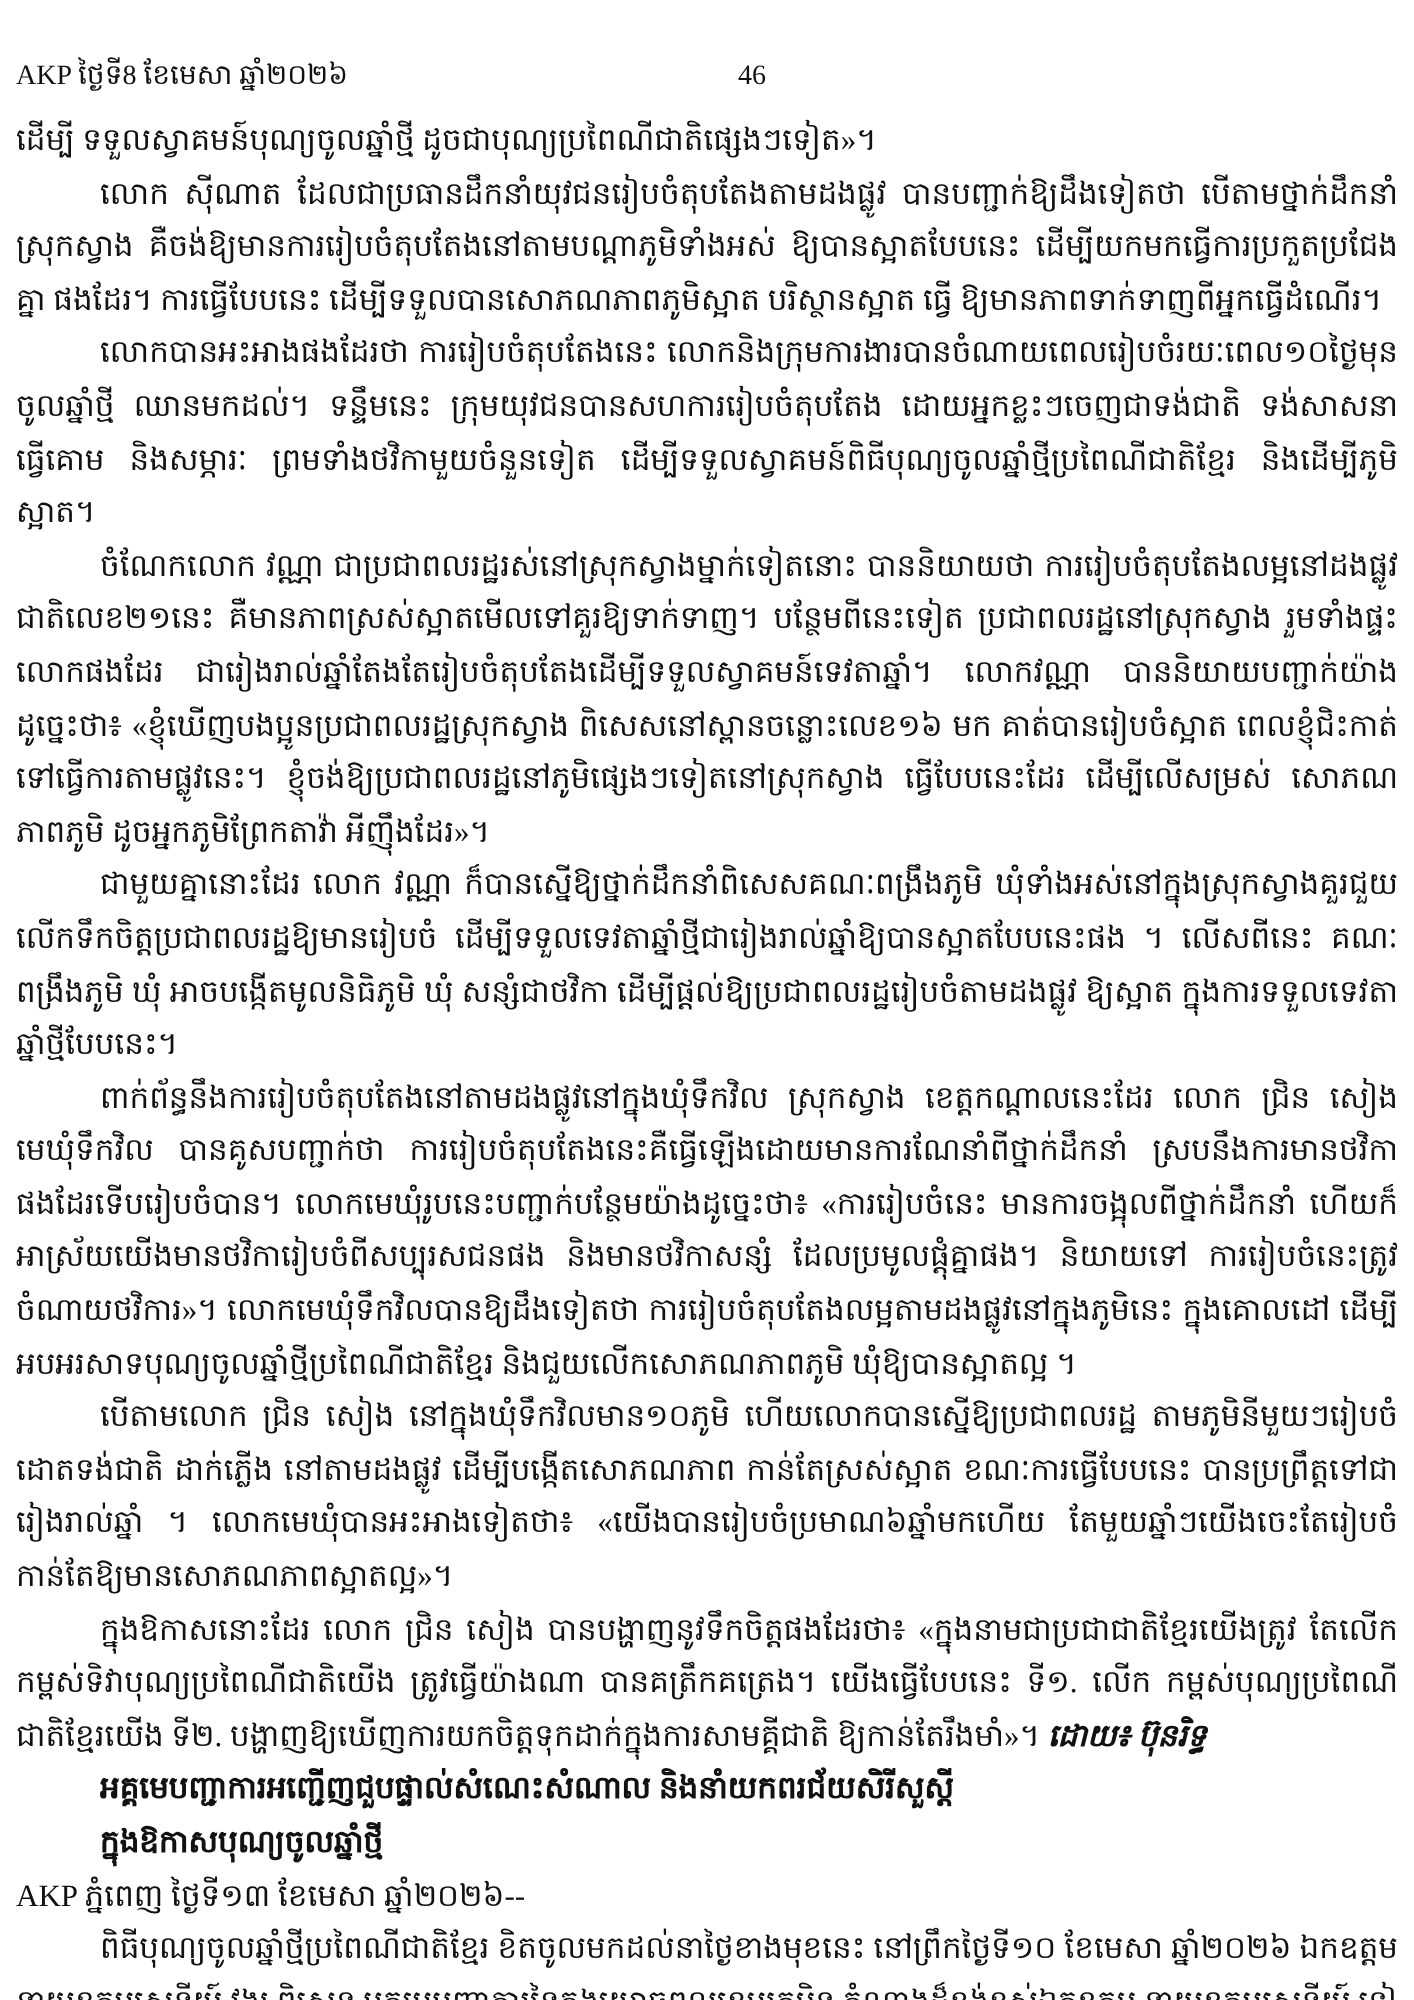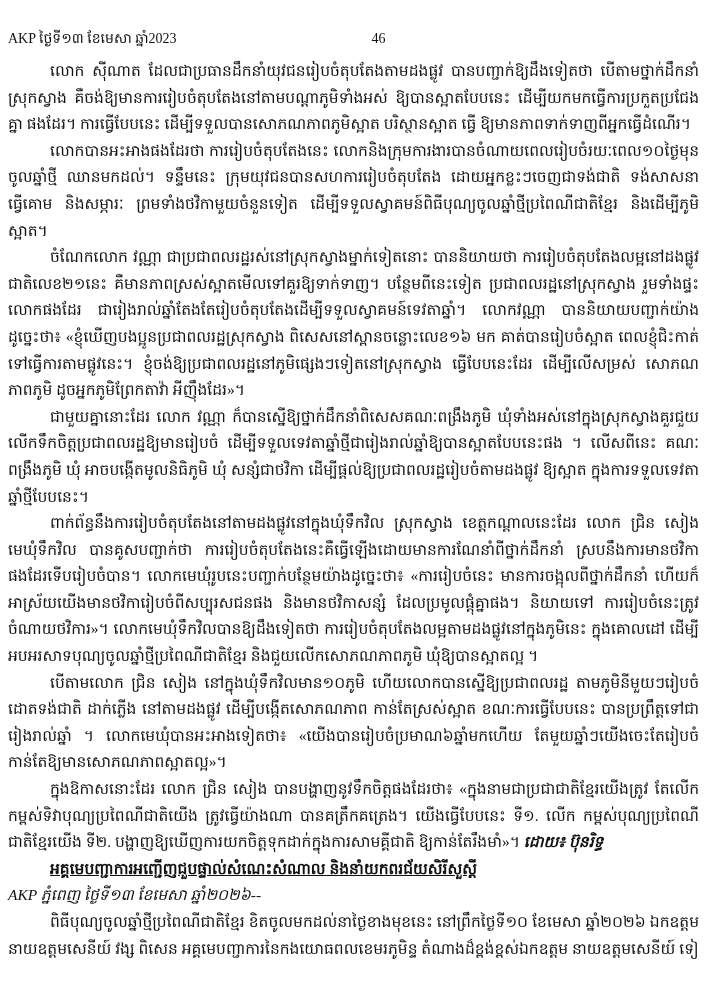--- a/index.html
+++ b/index.html
@@ -41,54 +41,54 @@
     white-space: nowrap;
     margin-top: 48px;
   }
   .article-title {
     margin: 0;
     text-align: center;
     font-weight: bold;
     font-size: 17px;
     line-height: 27px;
     text-indent: 0;
-    text-decoration: underline;
   }
   .dateline {
     margin: 0;
-    font-style: italic;
     font-size: 15px;
     line-height: 27px;
     text-indent: 0 !important;
     text-align: left;
   }
 </style>
 </head>
 <body>
 
 <div class="page">
 
   <div class="hdr">
-    <span class="agency-date">AKP ថ្ងៃទី១៣ ខែមេសា ឆ្នាំ2023</span>
+    <span class="agency-date">AKP ថ្ងៃទី8 ខែមេសា ឆ្នាំ២០២៦</span>
     <span class="page-no">46</span>
   </div>
 
   <div class="body-text">
 
+    <p class="noindent">ដើម្បី ទទួលស្វាគមន៍បុណ្យចូលឆ្នាំថ្មី ដូចជាបុណ្យប្រពៃណីជាតិផ្សេងៗទៀត»។</p>
 
     <p>លោក ស៊ីណាត ដែលជាប្រធានដឹកនាំយុវជនរៀបចំតុបតែងតាមដងផ្លូវ បានបញ្ជាក់ឱ្យដឹងទៀតថា បើតាមថ្នាក់ដឹកនាំស្រុកស្វាង គឺចង់ឱ្យមានការរៀបចំតុបតែងនៅតាមបណ្តាភូមិទាំងអស់ ឱ្យបានស្អាតបែបនេះ ដើម្បីយកមកធ្វើការប្រកួតប្រជែងគ្នា ផងដែរ។ ការធ្វើបែបនេះ ដើម្បីទទួលបានសោភណភាពភូមិស្អាត បរិស្ថានស្អាត ធ្វើ ឱ្យមានភាពទាក់ទាញពីអ្នកធ្វើដំណើរ។</p>
     <p>លោកបានអះអាងផងដែរថា ការរៀបចំតុបតែងនេះ លោកនិងក្រុមការងារបានចំណាយពេលរៀបចំរយៈពេល១០ថ្ងៃមុនចូលឆ្នាំថ្មី ឈានមកដល់។ ទន្ទឹមនេះ ក្រុមយុវជនបានសហការរៀបចំតុបតែង ដោយអ្នកខ្លះៗចេញជាទង់ជាតិ ទង់សាសនា ធ្វើគោម និងសម្ភារៈ ព្រមទាំងថវិកាមួយចំនួនទៀត ដើម្បីទទួលស្វាគមន៍ពិធីបុណ្យចូលឆ្នាំថ្មីប្រពៃណីជាតិខ្មែរ និងដើម្បីភូមិស្អាត។</p>
     <p>ចំណែកលោក វណ្ណា ជាប្រជាពលរដ្ឋរស់នៅស្រុកស្វាងម្នាក់ទៀតនោះ បាននិយាយថា ការរៀបចំតុបតែងលម្អនៅដងផ្លូវជាតិលេខ២១នេះ គឺមានភាពស្រស់ស្អាតមើលទៅគួរឱ្យទាក់ទាញ។ បន្ថែមពីនេះទៀត ប្រជាពលរដ្ឋនៅស្រុកស្វាង រួមទាំងផ្ទះលោកផងដែរ ជារៀងរាល់ឆ្នាំតែងតែរៀបចំតុបតែងដើម្បីទទួលស្វាគមន៍ទេវតាឆ្នាំ។ លោកវណ្ណា បាននិយាយបញ្ជាក់យ៉ាងដូច្នេះថា៖ «ខ្ញុំឃើញបងប្អូនប្រជាពលរដ្ឋស្រុកស្វាង ពិសេសនៅស្ពានចន្លោះលេខ១៦ មក គាត់បានរៀបចំស្អាត ពេលខ្ញុំជិះកាត់ទៅធ្វើការតាមផ្លូវនេះ។ ខ្ញុំចង់ឱ្យប្រជាពលរដ្ឋនៅភូមិផ្សេងៗទៀតនៅស្រុកស្វាង ធ្វើបែបនេះដែរ ដើម្បីលើសម្រស់ សោភណភាពភូមិ ដូចអ្នកភូមិព្រែកតាវ៉ា អីញ៉ឹងដែរ»។</p>
     <p>ជាមួយគ្នានោះដែរ លោក វណ្ណា ក៏បានស្នើឱ្យថ្នាក់ដឹកនាំពិសេសគណៈពង្រឹងភូមិ ឃុំទាំងអស់នៅក្នុងស្រុកស្វាងគួរជួយលើកទឹកចិត្តប្រជាពលរដ្ឋឱ្យមានរៀបចំ ដើម្បីទទួលទេវតាឆ្នាំថ្មីជារៀងរាល់ឆ្នាំឱ្យបានស្អាតបែបនេះផង ។ លើសពីនេះ គណៈពង្រឹងភូមិ ឃុំ អាចបង្កើតមូលនិធិភូមិ ឃុំ សន្សំជាថវិកា ដើម្បីផ្តល់ឱ្យប្រជាពលរដ្ឋរៀបចំតាមដងផ្លូវ ឱ្យស្អាត ក្នុងការទទួលទេវតាឆ្នាំថ្មីបែបនេះ។</p>
     <p>ពាក់ព័ន្ធនឹងការរៀបចំតុបតែងនៅតាមដងផ្លូវនៅក្នុងឃុំទឹកវិល ស្រុកស្វាង ខេត្តកណ្តាលនេះដែរ លោក ជ្រិន សៀង មេឃុំទឹកវិល បានគូសបញ្ជាក់ថា ការរៀបចំតុបតែងនេះគឺធ្វើឡើងដោយមានការណែនាំពីថ្នាក់ដឹកនាំ ស្របនឹងការមានថវិកាផងដែរទើបរៀបចំបាន។ លោកមេឃុំរូបនេះបញ្ជាក់បន្ថែមយ៉ាងដូច្នេះថា៖ «ការរៀបចំនេះ មានការចង្អុលពីថ្នាក់ដឹកនាំ ហើយក៏អាស្រ័យយើងមានថវិការៀបចំពីសប្បុរសជនផង និងមានថវិកាសន្សំ ដែលប្រមូលផ្តុំគ្នាផង។ និយាយទៅ ការរៀបចំនេះត្រូវចំណាយថវិការ»។ លោកមេឃុំទឹកវិលបានឱ្យដឹងទៀតថា ការរៀបចំតុបតែងលម្អតាមដងផ្លូវនៅក្នុងភូមិនេះ ក្នុងគោលដៅ ដើម្បីអបអរសាទបុណ្យចូលឆ្នាំថ្មីប្រពៃណីជាតិខ្មែរ និងជួយលើកសោភណភាពភូមិ ឃុំឱ្យបានស្អាតល្អ ។</p>
     <p>បើតាមលោក ជ្រិន សៀង នៅក្នុងឃុំទឹកវិលមាន១០ភូមិ ហើយលោកបានស្នើឱ្យប្រជាពលរដ្ឋ តាមភូមិនីមួយៗរៀបចំ ដោតទង់ជាតិ ដាក់ភ្លើង នៅតាមដងផ្លូវ ដើម្បីបង្កើតសោភណភាព កាន់តែស្រស់ស្អាត ខណៈការធ្វើបែបនេះ បានប្រព្រឹត្តទៅជារៀងរាល់ឆ្នាំ ។ លោកមេឃុំបានអះអាងទៀតថា៖ «យើងបានរៀបចំប្រមាណ៦ឆ្នាំមកហើយ តែមួយឆ្នាំៗយើងចេះតែរៀបចំកាន់តែឱ្យមានសោភណភាពស្អាតល្អ»។</p>
 
     <p><span>ក្នុងឱកាសនោះដែរ លោក ជ្រិន សៀង បានបង្ហាញនូវទឹកចិត្តផងដែរថា៖ «ក្នុងនាមជាប្រជាជាតិខ្មែរយើងត្រូវ តែលើកកម្ពស់ទិវាបុណ្យប្រពៃណីជាតិយើង ត្រូវធ្វើយ៉ាងណា បានគត្រឹកគត្រេង។ យើងធ្វើបែបនេះ ទី១. លើក កម្ពស់បុណ្យប្រពៃណីជាតិខ្មែរយើង ទី២. បង្ហាញឱ្យឃើញការយកចិត្តទុកដាក់ក្នុងការសាមគ្គីជាតិ ឱ្យកាន់តែរឹងមាំ»។</span> <span class="byline">ដោយ៖ ប៊ុនរិទ្ធ</span></p>
 
     <p class="article-title">អគ្គមេបញ្ជាការអញ្ជើញជួបផ្ទាល់សំណេះសំណាល និងនាំយកពរជ័យសិរីសួស្តី</p>
+    <p class="article-title">ក្នុងឱកាសបុណ្យចូលឆ្នាំថ្មី</p>
 
     <p class="dateline">AKP ភ្នំពេញ ថ្ងៃទី១៣ ខែមេសា ឆ្នាំ២០២៦--</p>
 
     <p>ពិធីបុណ្យចូលឆ្នាំថ្មីប្រពៃណីជាតិខ្មែរ ខិតចូលមកដល់នាថ្ងៃខាងមុខនេះ នៅព្រឹកថ្ងៃទី១០ ខែមេសា ឆ្នាំ២០២៦ ឯកឧត្តមនាយឧត្តមសេនីយ៍ វង្ស ពិសេន អគ្គមេបញ្ជាការនៃកងយោធពលខេមរភូមិន្ទ តំណាងដ៏ខ្ពង់ខ្ពស់ឯកឧត្តម នាយឧត្តមសេនីយ៍ ទៀ</p>
 
   </div>
 
 </div>
 
 </body></html>

